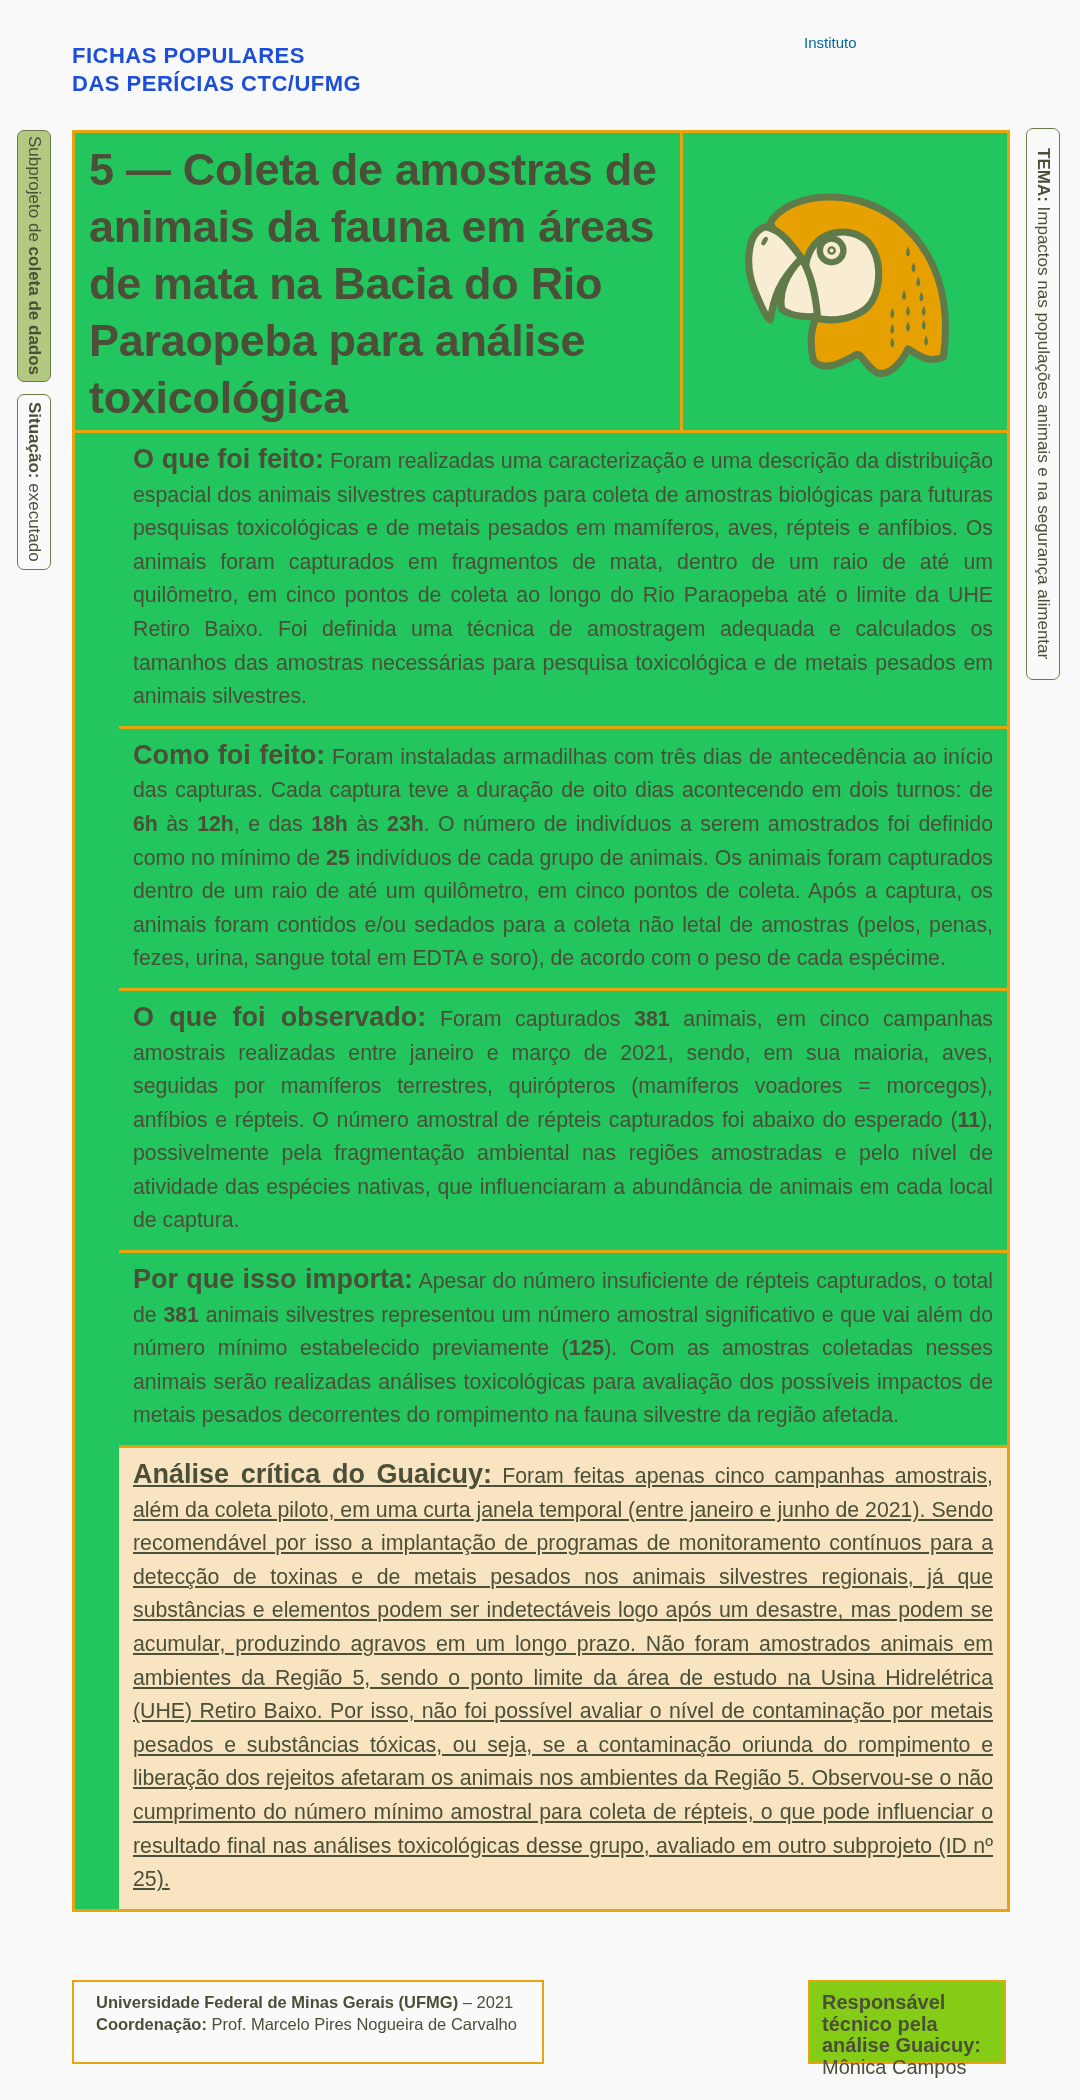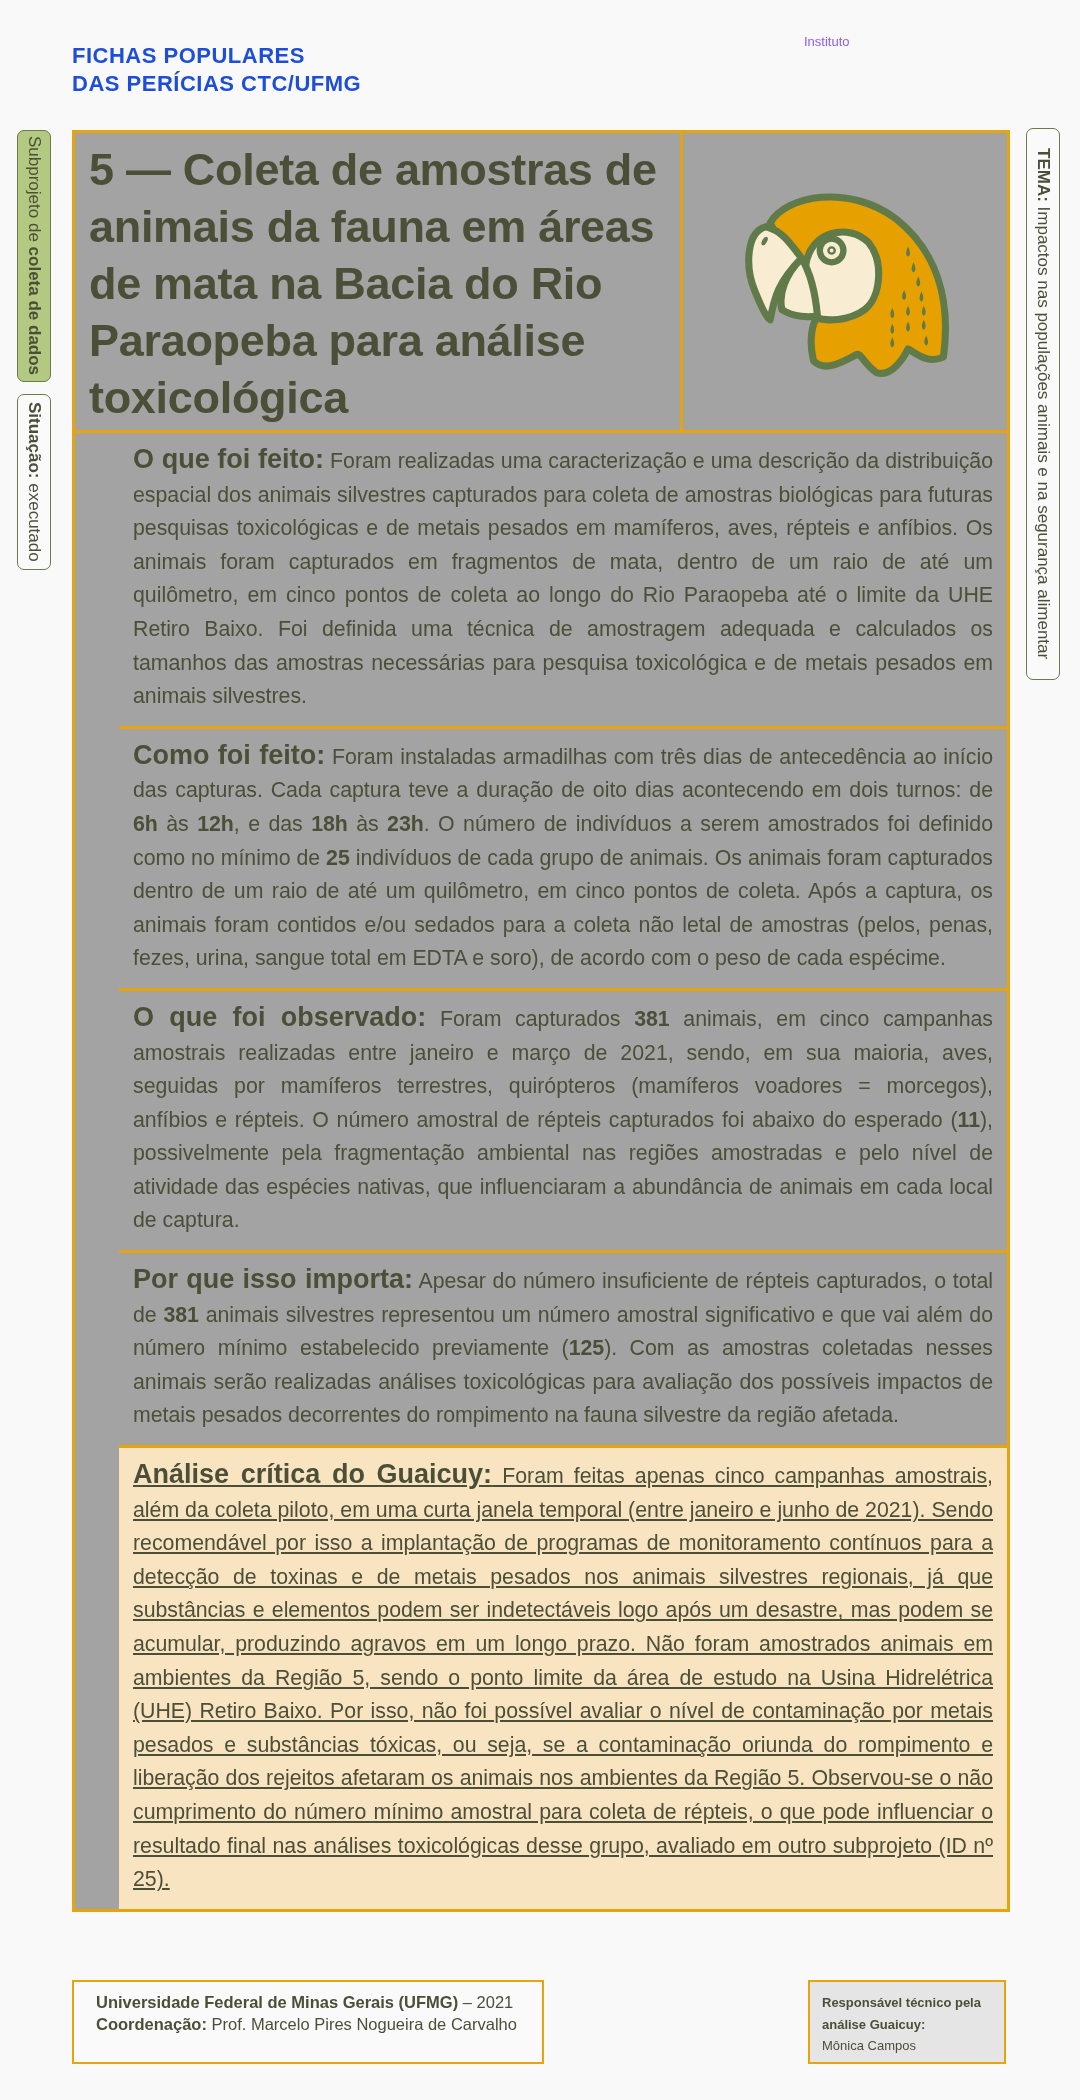--- a/index.html
+++ b/index.html
@@ -1,46 +1,46 @@
 <!DOCTYPE html>
 <html><head>
 <meta charset="utf-8">
 <style>
   * { box-sizing: border-box; margin: 0; padding: 0; }
   html, body { width: 1080px; height: 2100px; background: #f9f9f9; overflow: hidden; }
   body { font-family: "Liberation Sans", sans-serif; color: #4b4f38; position: relative; }
 
   .header-title { position: absolute; left: 72px; top: 42px; font-size: 22px; font-weight: bold; line-height: 28px; letter-spacing: 0.5px; color: #1d4ed8; }
   .logo { position: absolute; left: 796px; top: 34px; width: 230px; height: 60px; }
-  .logo-small { position: absolute; left: 8px; top: 0; font-size: 13px; color: #8b5cf6; text-align: right; }
+  .logo-small { position: absolute; left: 8px; top: 0; font-size: 15px; color: #0369a1; text-align: right; }
   .logo-main { position: absolute; left: 0; top: 12px; font-size: 46px; font-weight: bold; color: #6b7f4a; letter-spacing: 1px; line-height: 50px; }
   .logo-main .y { color: #e8a81c; }
 
   .side-left-1 { position: absolute; left: 17px; top: 130px; width: 34px; height: 252px; background: #b3c982; border: 1.5px solid #6b7a4a; border-radius: 7px; display: flex; align-items: center; justify-content: center; }
   .side-left-2 { position: absolute; left: 17px; top: 394px; width: 34px; height: 176px; background: #fafafa; border: 1.5px solid #6b7a4a; border-radius: 7px; display: flex; align-items: center; justify-content: center; }
   .side-right { position: absolute; left: 1026px; top: 128px; width: 34px; height: 552px; background: #fafafa; border: 1.5px solid #6b7a4a; border-radius: 7px; display: flex; align-items: center; justify-content: center; }
   .vtext { writing-mode: vertical-rl; font-size: 17px; color: #4b4f38; white-space: nowrap; }
   .vtext b { font-weight: bold; }
 
-  .card { position: absolute; left: 72px; top: 130px; width: 938px; border: 3px solid #e6a40e; background: #a3a3a3; }
+  .card { position: absolute; left: 72px; top: 130px; width: 938px; border: 3px solid #e6a40e; background: #22c55e; }
   .title-row { display: flex; height: 300px; border-bottom: 3px solid #e6a40e; }
   .title-cell { width: 608px; border-right: 3px solid #e6a40e; padding: 8px 14px; }
   .title-cell h1 { font-size: 45px; line-height: 57px; font-weight: bold; color: #4b4f38; letter-spacing: -0.3px; }
   .parrot-cell { flex: 1; display: flex; align-items: center; justify-content: center; }
 
   .section { padding: 10px 14px 12px 14px; border-bottom: 3px solid #e6a40e; font-size: 21.3px; line-height: 33.6px; color: #4b4f38; text-align: justify; margin-left: 44px; }
   .section:last-child { border-bottom: none; }
   .section .lead { font-size: 27px; font-weight: bold; }
   .section b { font-weight: bold; }
   .section.critical { background: #f9e4c2; text-decoration: underline; }
 
   .foot-left { position: absolute; left: 72px; top: 1980px; width: 472px; height: 84px; border: 2px solid #e6a40e; background: #fafafa; padding: 10px 22px; font-size: 16.5px; line-height: 21.5px; color: #4b4f38; }
   .foot-left b { font-weight: bold; }
   .foot-left a { color: #4b4f38; text-decoration: underline; }
-  .foot-right { position: absolute; left: 808px; top: 1980px; width: 198px; height: 84px; border: 2px solid #e6a40e; background: #e5e5e5; padding: 10px 12px; font-size: 13px; line-height: 21.5px; color: #4b4f38; }
+  .foot-right { position: absolute; left: 808px; top: 1980px; width: 198px; height: 84px; border: 2px solid #e6a40e; background: #84cc16; padding: 10px 12px; font-size: 20px; line-height: 21.5px; color: #4b4f38; }
   .foot-right b { font-weight: bold; display: block; }
 </style>
 </head>
 <body>
 
 <div class="header-title">
   <div>FICHAS POPULARES</div>
   <div>DAS PERÍCIAS CTC/UFMG</div>
 </div>
 

